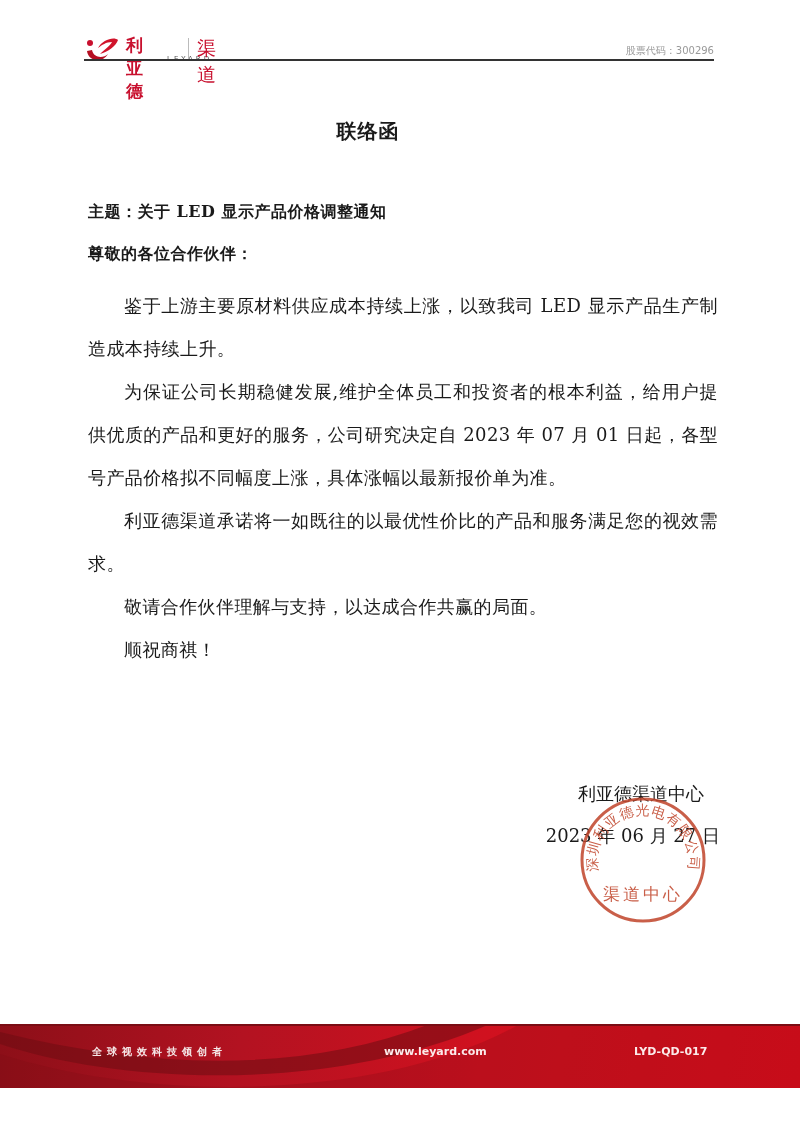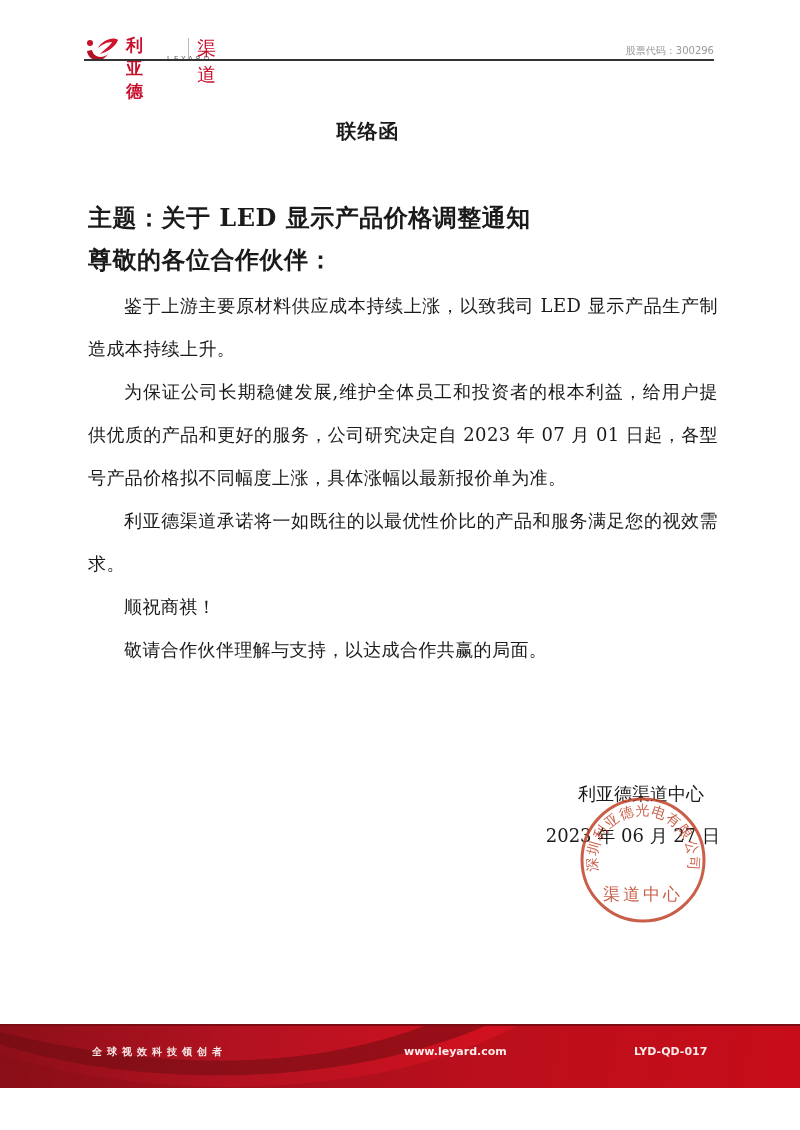--- a/index.html
+++ b/index.html
@@ -34,21 +34,21 @@
     font-family: "DejaVu Sans", "Liberation Sans", sans-serif;
     font-size: 10px; color: #999;
   }
   .header-rule { position: absolute; left: 84px; top: 59px; width: 630px; height: 1.5px; background: #333; }
 
   .title {
     position: absolute; left: 0; width: 736px; top: 118px; text-align: center;
     font-size: 20px; font-weight: bold; letter-spacing: 1px;
   }
   .subject, .salutation {
-    position: absolute; left: 88px; font-size: 24px; font-weight: bold; letter-spacing: 0.5px;
+    position: absolute; left: 88px; font-size: 16px; font-weight: bold; letter-spacing: 0.5px;
   }
   .subject { top: 202px; }
   .salutation { top: 244px; }
 
   .body { position: absolute; left: 88px; top: 284px; width: 630px; }
   .para { font-size: 18px; line-height: 43px; margin: 0; text-indent: 36px; letter-spacing: 0.4px; text-align: justify; }
 
   .signature { position: absolute; left: 520px; top: 782px; width: 200px; }
   .sig-org { position: absolute; right: 16px; top: 0; font-size: 18px; white-space: nowrap; }
   .sig-date { position: absolute; right: 0; top: 42px; font-size: 18px; white-space: nowrap; }
@@ -64,21 +64,21 @@
   .footer-top-line { position: absolute; left: 0; top: 0; width: 800px; height: 2px; background: #7a0d14; }
   .footer-swoosh { position: absolute; left: 0; top: 0; width: 800px; height: 78px; }
   .footer-slogan {
     position: absolute; left: 92px; top: 21px;
     font-family: "DejaVu Sans", "Liberation Sans", sans-serif;
     font-size: 10px; color: #f4e6e6; letter-spacing: 5px;
   }
   .footer-url {
     position: absolute; left: 384px; top: 21px;
     font-family: "DejaVu Sans", "Liberation Sans", sans-serif;
-    font-size: 11px; color: #fbeaea; margin-left: 20px;
+    font-size: 11px; color: #fbeaea;
   }
   .footer-code {
     position: absolute; left: 634px; top: 21px;
     font-family: "DejaVu Sans", "Liberation Sans", sans-serif;
     font-size: 11px; color: #fbeaea;
   }
 </style>
 </head>
 <body>
 
@@ -101,22 +101,22 @@
 <div class="header-rule"></div>
 
 <div class="title">联络函</div>
 <div class="subject">主题：关于 LED 显示产品价格调整通知</div>
 <div class="salutation">尊敬的各位合作伙伴：</div>
 
 <div class="body">
   <p class="para">鉴于上游主要原材料供应成本持续上涨，以致我司 LED 显示产品生产制造成本持续上升。</p>
   <p class="para">为保证公司长期稳健发展,维护全体员工和投资者的根本利益，给用户提供优质的产品和更好的服务，公司研究决定自 2023 年 07 月 01 日起，各型号产品价格拟不同幅度上涨，具体涨幅以最新报价单为准。</p>
   <p class="para">利亚德渠道承诺将一如既往的以最优性价比的产品和服务满足您的视效需求。</p>
+  <p class="para">敬请合作伙伴理解与支持，以达成合作共赢的局面。</p>
   <p class="para">顺祝商祺！</p>
-  <p class="para">敬请合作伙伴理解与支持，以达成合作共赢的局面。</p>
 </div>
 
 <div class="signature">
   <div class="sig-org">利亚德渠道中心</div>
   <div class="sig-date">2023 年 06 月 27 日</div>
 </div>
 
 <div class="stamp">
   <svg viewBox="0 0 130 130" width="130" height="130">
     <defs>

